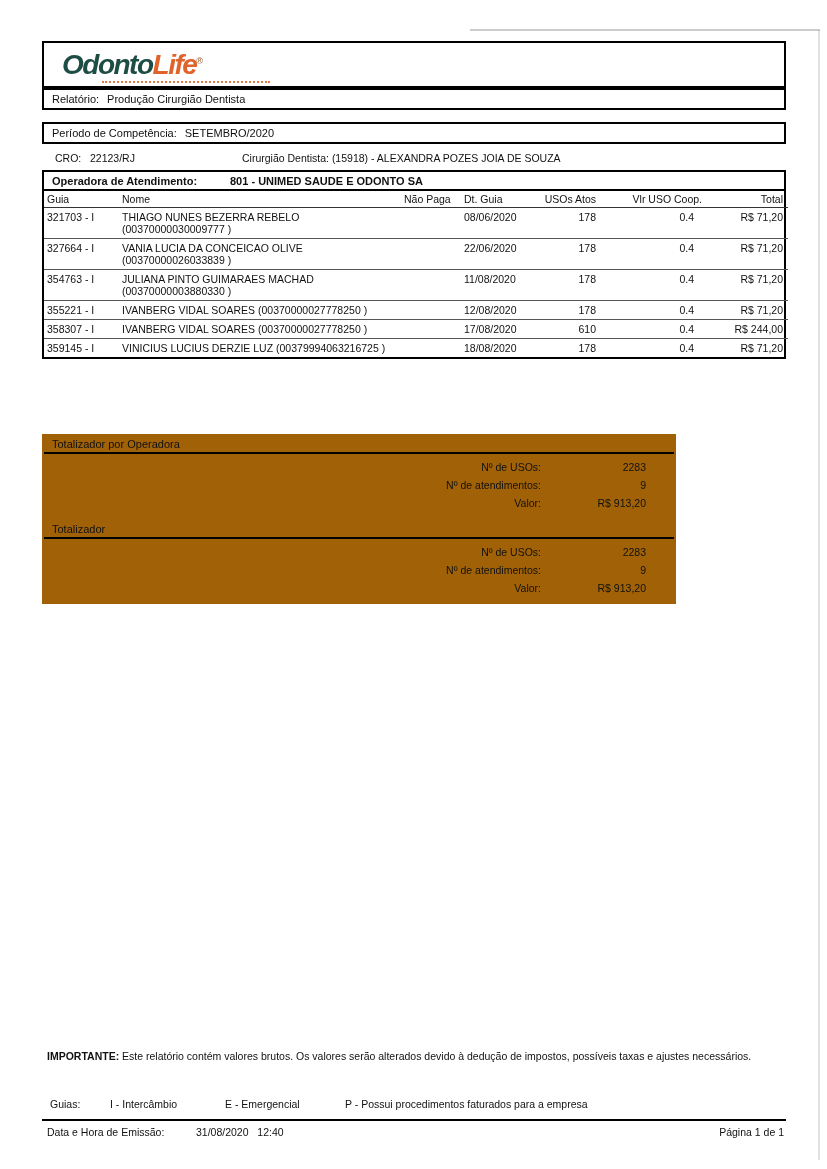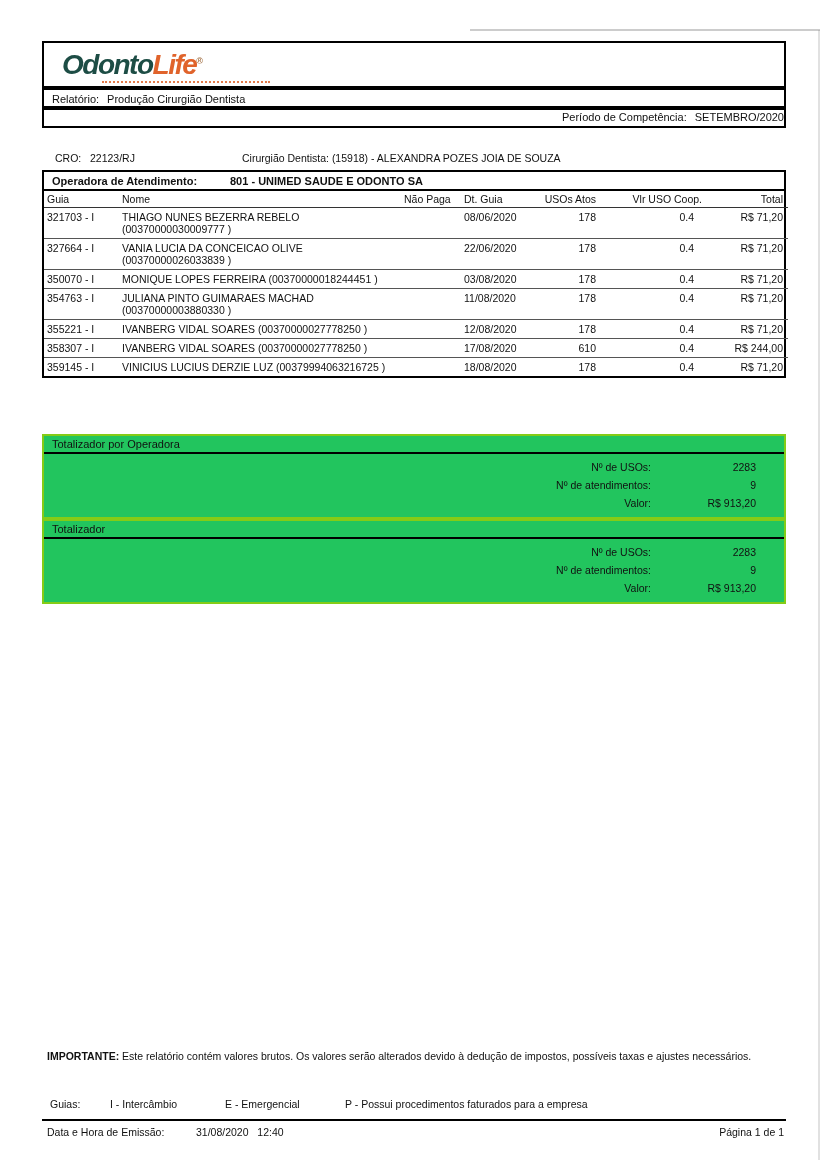--- a/index.html
+++ b/index.html
@@ -47,21 +47,21 @@
   .c-guia { text-align: left; padding-left: 3px !important; }
   .c-nome { text-align: left; }
   .c-nao { text-align: left; }
   .c-dt { text-align: left; }
   .c-usos { text-align: right; padding-right: 20px !important; }
   .c-vlr { text-align: right; padding-right: 12px !important; }
   thead .c-vlr { padding-right: 4px !important; }
   .c-total { text-align: right; padding-right: 5px !important; }
 
   
-  .tot-box { left: 42px; width: 744px; border: 2px solid #84cc16; background: #22c55e; }
+  .tot-box { left: 42px; width: 634px; border: 2px solid #a16207; background: #a16207; }
   .tot-title { border-bottom: 2px solid #000; height: 18px; line-height: 15px; padding: 1px 8px; font-size: 11px; }
   .tot-body { padding: 4px 0 5px 0; }
   .tot-row { display: flex; justify-content: flex-end; padding: 1px 28px 1px 0; font-size: 10.5px; line-height: 16px; }
   .tot-value { width: 105px; text-align: right; }
 
   
   .importante { left: 47px; top: 1049px; width: 736px; font-size: 10.5px; line-height: 15px; }
   .importante b { font-weight: bold; }
   .guias-line { left: 42px; top: 1098px; width: 744px; height: 14px; font-size: 10.5px; }
   .guias-line .p { position: absolute; top: 0; white-space: nowrap; }
@@ -81,21 +81,21 @@
   <div class="abs logo-box">
     <div class="logo-text">
       <span class="logo-odonto">Odonto</span><span class="logo-life">Life</span><span class="logo-reg">®</span>
     </div>
     <div class="logo-tagline"></div>
   </div>
 
   <div class="abs bar-box" style="top:88px;">
     <span class="bar-label">Relatório:</span><span>Produção Cirurgião Dentista</span>
   </div>
-  <div class="abs bar-box" style="top:106px;text-align:right;">
+  <div class="abs bar-box" style="top:122px;">
     <span class="bar-label">Período de Competência:</span><span>SETEMBRO/2020</span>
   </div>
 
   <div class="abs cro-line">
     <span class="p" style="left:13px;">CRO:</span>
     <span class="p" style="left:48px;">22123/RJ</span>
     <span class="p" style="left:200px;"><span>Cirurgião Dentista:</span> <span>(15918) - ALEXANDRA POZES JOIA DE SOUZA</span></span>
   </div>
 
   <div class="abs main-box">
@@ -137,29 +137,20 @@
         <tr>
           <td class="c-guia">327664 - I</td>
           <td class="c-nome">VANIA LUCIA DA CONCEICAO OLIVE (00370000026033839 )</td>
           <td class="c-nao"></td>
           <td class="c-dt">22/06/2020</td>
           <td class="c-usos">178</td>
           <td class="c-vlr">0.4</td>
           <td class="c-total">R$ 71,20</td>
         </tr>
         <tr>
-          <td class="c-guia">350070 - I</td>
-          <td class="c-nome">MONIQUE LOPES FERREIRA (00370000018244451 )</td>
-          <td class="c-nao"></td>
-          <td class="c-dt">03/08/2020</td>
-          <td class="c-usos">178</td>
-          <td class="c-vlr">0.4</td>
-          <td class="c-total">R$ 71,20</td>
-        </tr>
-        <tr>
           <td class="c-guia">354763 - I</td>
           <td class="c-nome">JULIANA PINTO GUIMARAES MACHAD (00370000003880330 )</td>
           <td class="c-nao"></td>
           <td class="c-dt">11/08/2020</td>
           <td class="c-usos">178</td>
           <td class="c-vlr">0.4</td>
           <td class="c-total">R$ 71,20</td>
         </tr>
         <tr>
           <td class="c-guia">355221 - I</td>

